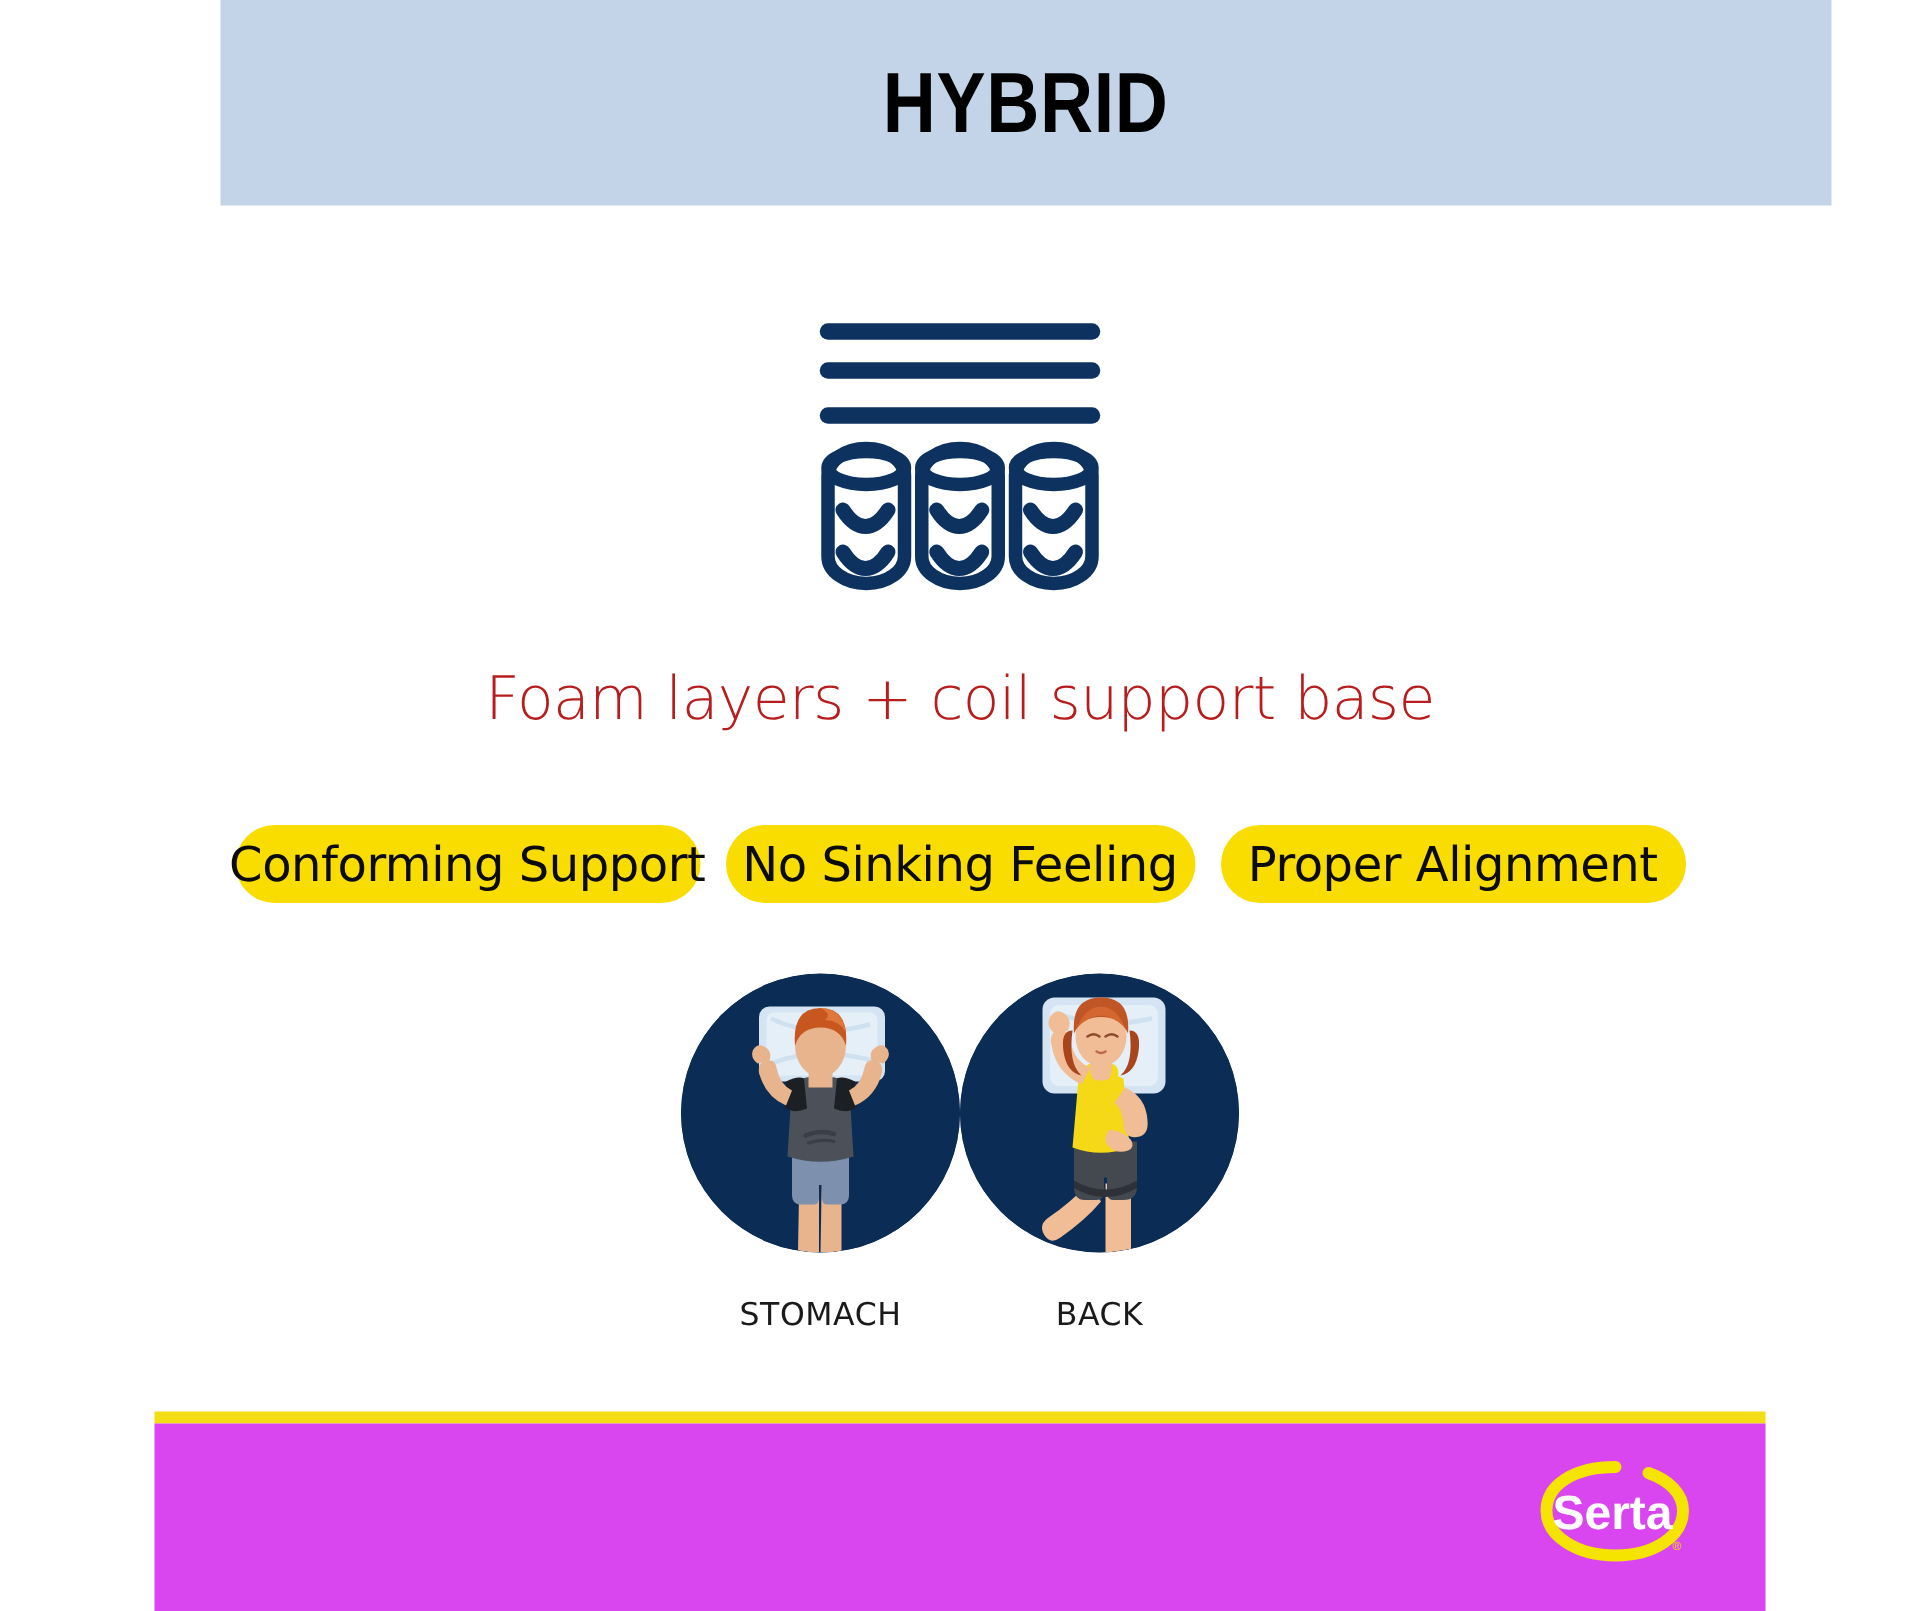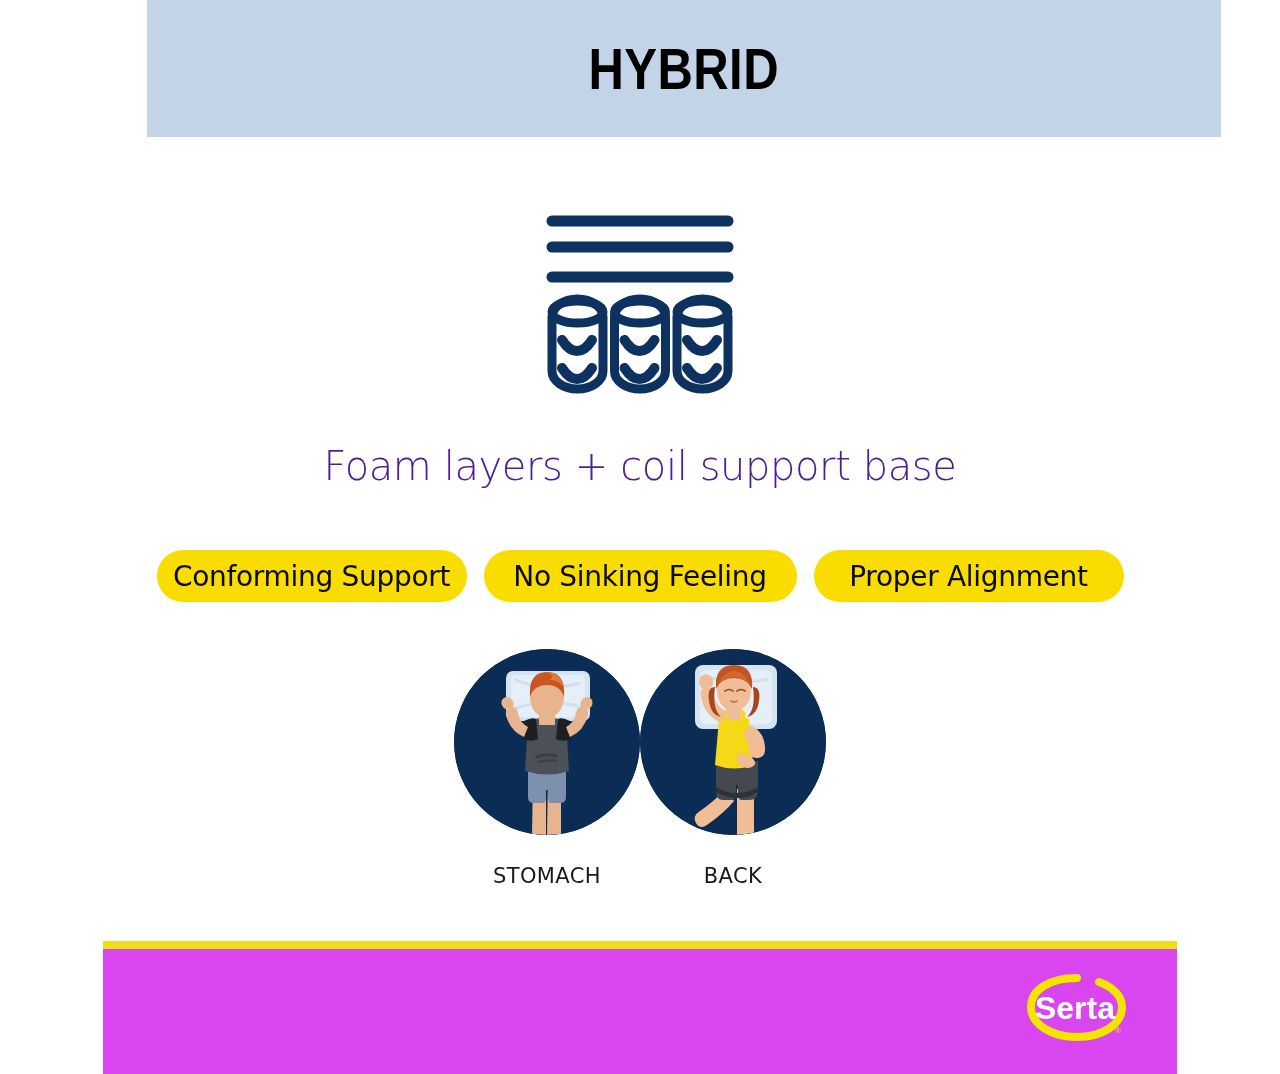--- a/index.html
+++ b/index.html
@@ -70,21 +70,21 @@
   .subtitle {
     position: absolute;
     left: 0;
     top: 443px;
     width: 1074px;
     text-align: center;
     font-family: "DejaVu Sans", sans-serif;
     font-weight: 300;
     font-size: 40px;
     letter-spacing: -0.4px;
-    color: #4c1d95;
+    color: #b91c1c;
     white-space: nowrap;
   }
 
   
   .pills {
     position: absolute;
     left: 0;
     top: 550px;
     width: 1074px;
     display: flex;
@@ -98,21 +98,21 @@
     height: 52px;
     display: flex;
     align-items: center;
     justify-content: center;
     padding: 0 30px;
     box-sizing: border-box;
   }
   .pill-label {
     font-family: "DejaVu Sans", sans-serif;
     font-weight: 400;
-    font-size: 28px;
+    font-size: 32px;
     letter-spacing: -0.3px;
     color: #0b0b0b;
     white-space: nowrap;
   }
   .pill-1 { width: 310px; }
   .pill-2 { width: 313px; }
   .pill-3 { width: 310px; }
 
   
   .sleepers {

